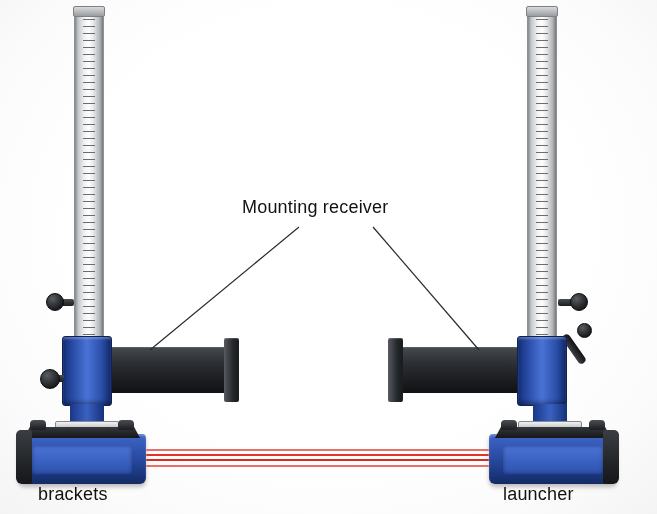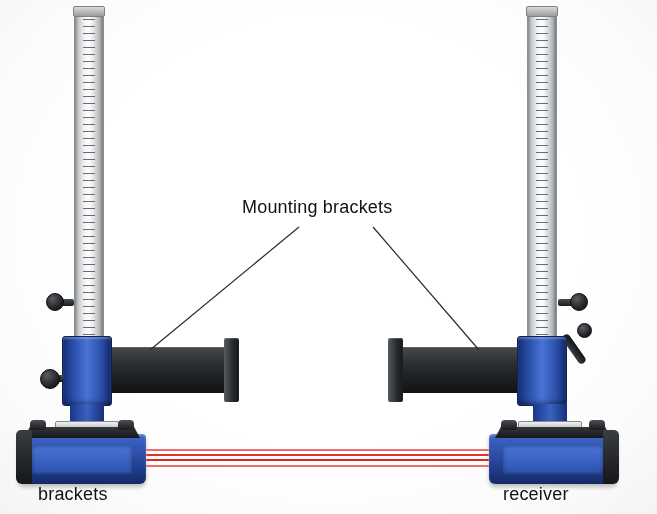--- a/index.html
+++ b/index.html
@@ -169,18 +169,18 @@
     <div class="beam" style="top:6px;background:#e0332a;"></div>
     <div class="beam" style="top:11px;background:#d92b22;"></div>
     <div class="beam" style="top:17px;background:#e8564d;opacity:.85;"></div>
   </div>
 
   <svg class="leader-svg">
     <line x1="299" y1="227" x2="150" y2="350" stroke="#2a2a2a" stroke-width="1.2"></line>
     <line x1="373" y1="227" x2="479" y2="350" stroke="#2a2a2a" stroke-width="1.2"></line>
   </svg>
 
-  <div class="label" style="left:242px;top:197px;">Mounting brackets</div>
+  <div class="label" style="left:242px;top:197px;">Mounting receiver</div>
 
   <div class="label" style="left:38px;top:484px;">brackets</div>
 
-  <div class="label" style="left:503px;top:484px;">receiver</div>
+  <div class="label" style="left:503px;top:484px;">launcher</div>
 </div>
 
 </body></html>

